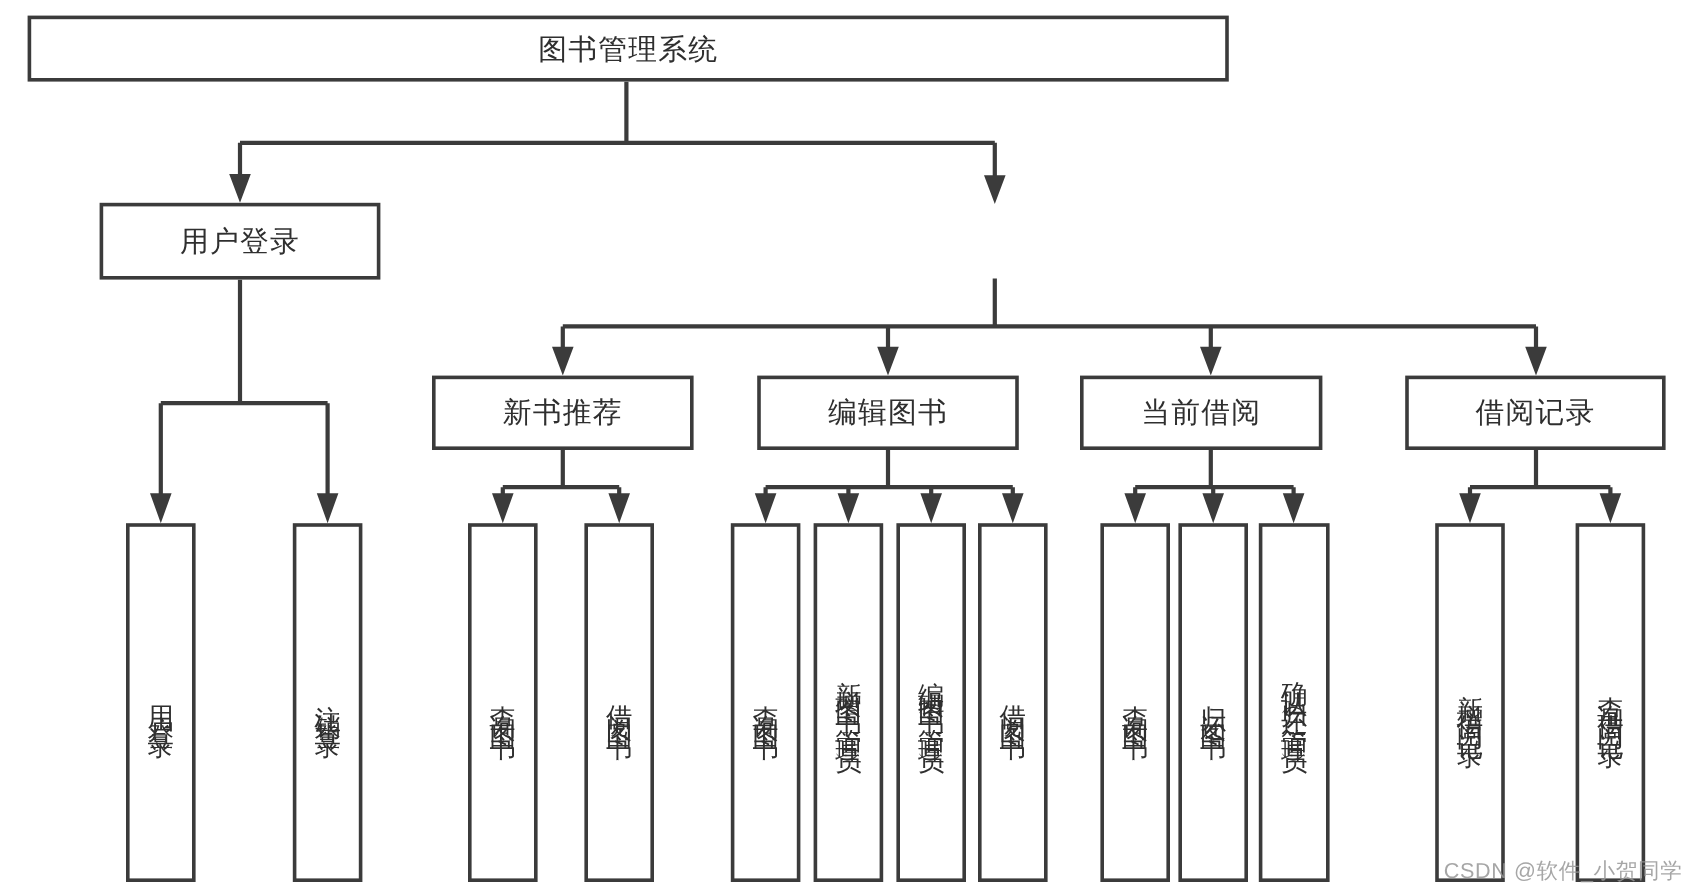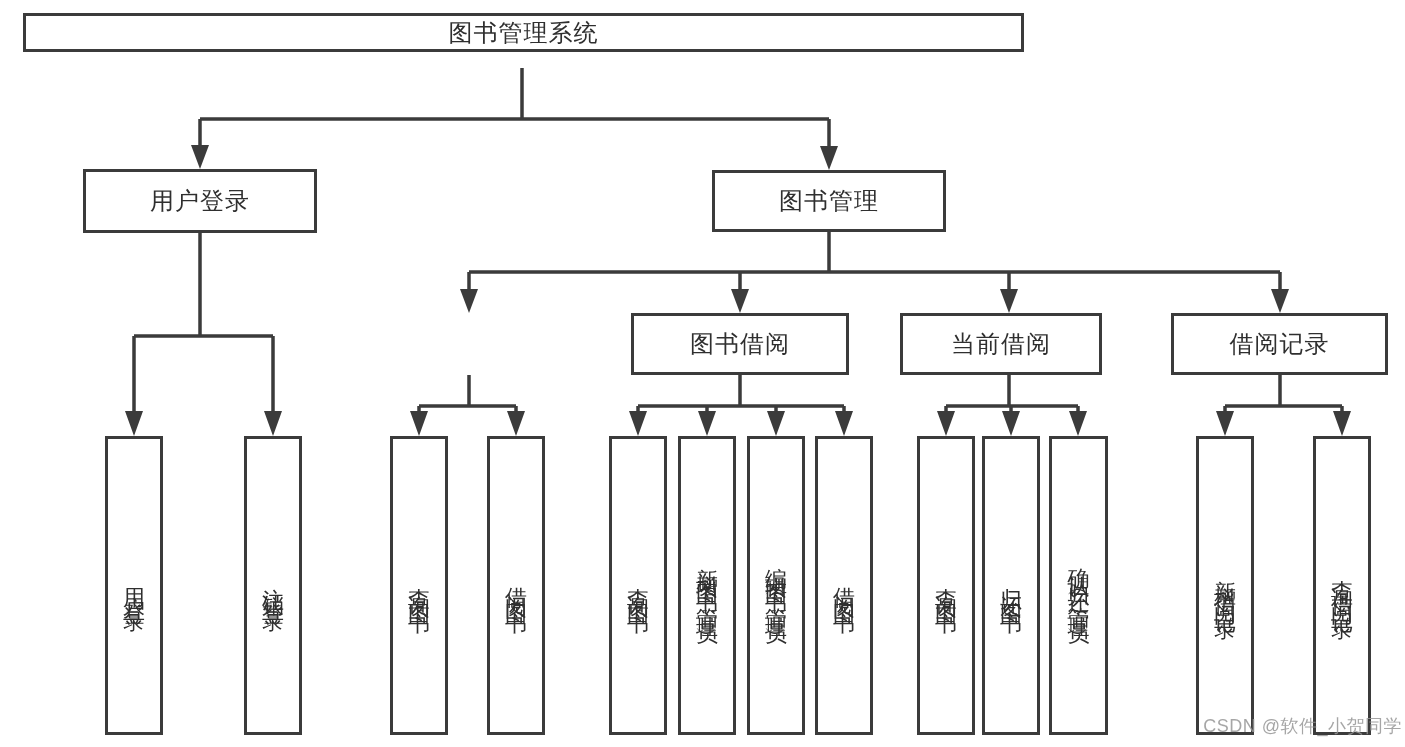--- a/index.html
+++ b/index.html
@@ -36,21 +36,21 @@
   .hnode { font-size: 24px; letter-spacing: 1px; }
   .vnode { font-size: 22px; }
   .vnode .vtext {
     writing-mode: vertical-rl;
     text-orientation: mixed;
     letter-spacing: 8px;
     line-height: 1;
     white-space: nowrap;
   }
   
-  #n-root        { left: 23px;   top: 13px;  width: 1001px; height: 39px; }
+  #n-root        { left: 23px;   top: 13px;  width: 1001px; height: 55px; }
   #n-user-login  { left: 83px;   top: 169px; width: 234px;  height: 64px; }
   #n-book-mgmt   { left: 712px;  top: 170px; width: 234px;  height: 62px; }
   #n-new-rec     { left: 360px;  top: 313px; width: 218px;  height: 62px; }
   #n-borrowing   { left: 631px;  top: 313px; width: 218px;  height: 62px; }
   #n-current     { left: 900px;  top: 313px; width: 202px;  height: 62px; }
   #n-records     { left: 1171px; top: 313px; width: 217px;  height: 62px; }
   .leaf          { top: 436px; width: 58px; height: 299px; }
   #lf-1  { left: 105px;  }
   #lf-2  { left: 244px;  }
   #lf-3  { left: 390px;  }
@@ -112,26 +112,26 @@
       M1333 411 L1351 411 L1342 436 Z"></path>
   </svg>
 
   <div id="n-root" class="node hnode">
     <span>图书管理系统</span>
   </div>
 
   <div id="n-user-login" class="node hnode">
     <span>用户登录</span>
   </div>
-  <div id="n-book-mgmt" class="node hnode">
-    <span>图书管理</span>
+
+  <div id="n-new-rec" class="node hnode">
+    <span>新书推荐</span>
   </div>
-
   <div id="n-borrowing" class="node hnode">
-    <span>图书借阅</span>
+    <span>编辑图书</span>
   </div>
   <div id="n-current" class="node hnode">
     <span>当前借阅</span>
   </div>
   <div id="n-records" class="node hnode">
     <span>借阅记录</span>
   </div>
 
   <div id="lf-1" class="node vnode leaf">
     <span class="vtext">用户登录</span>

